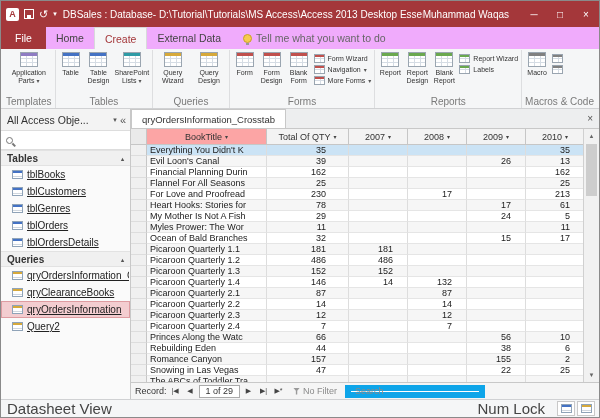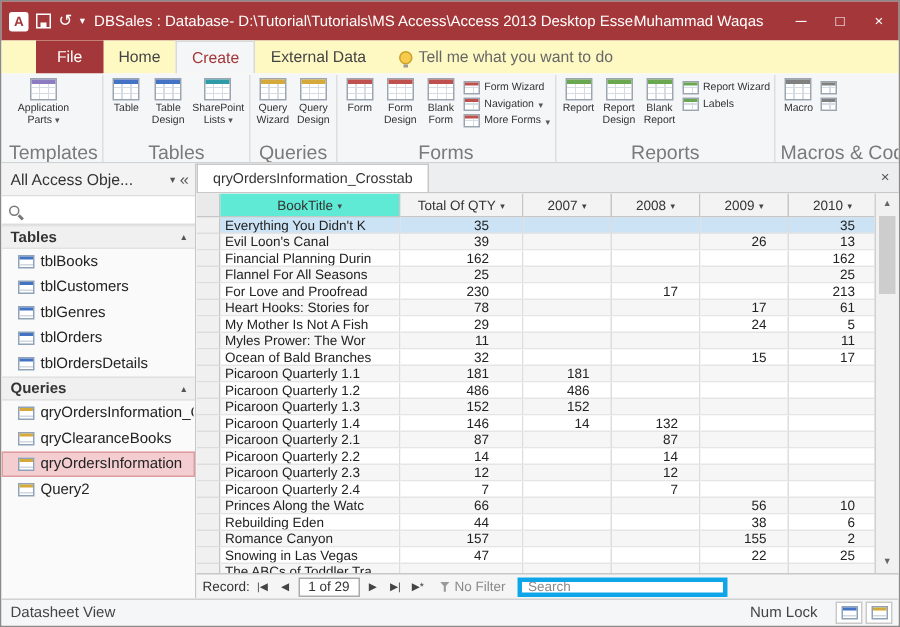--- a/index.html
+++ b/index.html
@@ -13,33 +13,33 @@
   .save-icon { width:10px; height:10px; border:1px solid #fff; position:relative; display:inline-block; }
   .save-icon::after { content:""; position:absolute; left:2px; right:2px; bottom:0; height:3px; background:#fff; }
   .undo-icon { font-size:11px; line-height:1; }
   .qat-caret { font-size:7px; }
   .tb-title { flex:1; text-align:center; white-space:nowrap; overflow:hidden; padding:0 6px; }
   .tb-user { margin-right:12px; white-space:nowrap; }
   .win-btns { display:flex; height:26px; }
   .win-btn { width:26px; display:flex; align-items:center; justify-content:center; font-size:10px; }
 
   
-  .tabrow { flex:0 0 22px; background:#fef9c3; display:flex; align-items:stretch;padding-left:23px; }
+  .tabrow { flex:0 0 22px; background:#f0abfc; display:flex; align-items:stretch; }
   .file-tab { background:#A4373A; color:#fff; padding:0 14px; display:flex; align-items:center; font-size:10.5px; }
   .rtab { padding:0 10px; display:flex; align-items:center; font-size:10.5px; color:#444; }
   .rtab.active { background:#F5F6F7; border:1px solid #D8D9DB; border-bottom:none; color:#A4373A; }
   .tellme { display:flex; align-items:center; gap:4px; font-size:10.5px; color:#666; margin-left:12px; }
   .bulb { width:9px; height:9px; border-radius:50%; background:#F7CB4D; border:1px solid #C9A227; position:relative; }
   .bulb::after { content:""; position:absolute; left:2px; right:2px; bottom:-3px; height:2px; background:#9a9a9a; }
 
   
   .ribbon { flex:0 0 60px; background:#F5F6F7; border-bottom:1px solid #D0D1D3; display:flex; padding:1px 2px 0 2px; overflow:hidden; }
   .rgroup { display:flex; flex-direction:column; border-right:1px solid #DDDEE0; padding:0 3px; }
   .rgroup-body { flex:1; display:flex; align-items:flex-start; gap:3px; }
-  .rgroup-label { height:12px; text-align:center; font-size:13px; color:#7A7A7A; line-height:12px; white-space:nowrap; }
+  .rgroup-label { height:12px; text-align:center; font-size:10px; color:#7A7A7A; line-height:12px; white-space:nowrap; }
   .rb-big { display:flex; flex-direction:column; align-items:center; min-width:24px; max-width:46px; padding:2px 1px 0 1px; font-size:7px; color:#333; text-align:center; line-height:1.15; }
   .rb-big .lbl { margin-top:2px; }
   .crt { font-size:6px; color:#555; }
   .small-col { display:flex; flex-direction:column; gap:2px; padding-top:4px; }
   .rb-small { display:flex; align-items:center; gap:3px; font-size:7px; color:#333; white-space:nowrap; }
   .sheet-ic { width:18px; height:15px; border:1px solid #9AA5B0; background:#fff; position:relative; flex:0 0 auto; }
   .sheet-ic::before { content:""; position:absolute; top:0; left:0; right:0; height:3px; background:var(--hd,#6C8EBF); }
   .sheet-ic::after { content:""; position:absolute; left:0; right:0; top:3px; bottom:0;
     background:repeating-linear-gradient(0deg,transparent 0 3px,#D5DCE4 3px 4px),
                repeating-linear-gradient(90deg,transparent 0 5px,#D5DCE4 5px 6px); }
@@ -55,39 +55,39 @@
   .nav-title { flex:0 0 22px; display:flex; align-items:center; gap:3px; padding:0 4px 0 6px; font-size:10.5px; color:#333; border-bottom:1px solid #DDD; background:#F3F3F3; }
   .nav-title .t { flex:1; white-space:nowrap; overflow:hidden; }
   .nav-caret { font-size:7px; color:#555; }
   .nav-shutter { color:#555; font-size:11px; }
   .nav-search { flex:0 0 19px; display:flex; align-items:center; gap:4px; border-bottom:1px solid #DDD; background:#fff; padding:0 5px; }
   .search-text { flex:1; color:#8a8a8a; }
   .mag { width:7px; height:7px; border:1.5px solid #777; border-radius:50%; position:relative; flex:0 0 auto; }
   .mag::after { content:""; position:absolute; width:4px; height:1.5px; background:#777; transform:rotate(45deg); left:5px; top:6px; }
   .section-hdr { height:16px; display:flex; align-items:center; padding:0 6px; font-weight:bold; color:#333; background:#F0F0F0; border-top:1px solid #E2E2E2; border-bottom:1px solid #E2E2E2; }
   .section-chevron { margin-left:auto; font-size:6px; color:#555; }
-  .nav-item { height:17px; display:flex; align-items:center; gap:4px; padding:0 2px 0 10px; white-space:nowrap; overflow:hidden; color:#222; border:1px solid transparent; }
+  .nav-item { height:17px; display:flex; align-items:center; gap:4px; padding:0 2px 0 10px; white-space:nowrap; overflow:hidden; color:#222; border:1px solid transparent;text-decoration:underline; }
   .nav-item.selected { background:#F3CDD0; border-color:#DE9CA1; }
   .mini-ic { width:11px; height:9px; border:1px solid #8FA3B8; background:#fff; position:relative; flex:0 0 11px; display:inline-block; }
   .mini-ic::before { content:""; position:absolute; top:0; left:0; right:0; height:2px; }
   .mini-ic::after { content:""; position:absolute; left:0; right:0; top:5px; height:1px; background:#D0D7DF; }
   .mini-table::before { background:#4472C4; }
   .mini-query::before { background:#D6A93B; }
 
   
   .docarea { flex:1; display:flex; flex-direction:column; min-width:0; background:#E9EAEB; }
   .doctabs { flex:0 0 20px; background:#EDEEEF; border-bottom:1px solid #C8C8C8; display:flex; align-items:flex-end; }
   .doctab { background:#fff; border:1px solid #C8C8C8; border-bottom:none; padding:0 10px; font-size:9.5px; color:#333; height:19px; display:flex; align-items:center; white-space:nowrap; }
   .doctab-close { margin-left:auto; align-self:center; color:#555; font-size:10px; padding:0 6px; }
 
   .sheetwrap { flex:1; display:flex; min-height:0; background:#fff; }
   .grid { flex:1; overflow:hidden; }
   .thead { display:flex; height:16px; }
   .th { border-right:1px solid #C6C6C6; border-bottom:1px solid #C6C6C6; background:#F3F3F3; font-size:9px; color:#333; display:flex; align-items:center; justify-content:center; gap:3px; }
-  .th.sel { background:#5eead4; }
+  .th.sel { background:#fca5a5; }
   .th-corner { flex:0 0 16px; background:#EAEAEA; }
   .caret-small { font-size:6px; color:#444; }
   .w-title { width:120px; flex:0 0 120px; } .w-total { width:82px; flex:0 0 82px; } .w-year { width:59px; flex:0 0 59px; }
   .trow { display:flex; height:11px; }
   .td { border-right:1px solid #DDDDDD; border-bottom:1px solid #E5E5E5; font-size:9px; line-height:10px; display:flex; align-items:center; padding:0 3px; color:#222; background:#fff; overflow:hidden; white-space:nowrap; }
   .trow:nth-child(even) .td { background:#F6F6F6; }
   .td.num { justify-content:flex-end; }
   .td.c-total { padding-right:22px; } .td.c-year { padding-right:14px; }
   .rowsel { flex:0 0 16px; background:#F0F0F0; border-right:1px solid #C6C6C6; border-bottom:1px solid #DDD; }
   .trow.selected .td { background:#CBE3F5 !important; }
@@ -95,24 +95,24 @@
   .vscroll { flex:0 0 15px; background:#F1F1F1; border-left:1px solid #D0D0D0; display:flex; flex-direction:column; align-items:center; }
   .scroll-btn { height:14px; width:15px; display:flex; align-items:center; justify-content:center; font-size:6px; color:#666; }
   .scroll-thumb { width:11px; height:52px; background:#CDCDCD; margin-top:1px; }
   .scroll-space { flex:1; }
 
   .recordbar { flex:0 0 17px; background:#F5F5F5; border-top:1px solid #C8C8C8; display:flex; align-items:center; gap:2px; font-size:9px; color:#333; padding-left:4px; }
   .rec-btn { min-width:13px; text-align:center; font-size:7px; color:#444; }
   .rec-ind { border:1px solid #ABABAB; background:#fff; padding:4px 6px; height:13px; display:flex; align-items:center; }
   .nofilter { display:flex; align-items:center; gap:3px; color:#8a8a8a; margin-left:6px; }
   .funnel { width:7px; height:7px; background:#9a9a9a; clip-path:polygon(0 0,100% 0,60% 45%,60% 100%,40% 100%,40% 45%); }
-  .rec-search { margin-left:6px; background:#fff; border:3px solid #0ea5e9; height:13px; width:140px; display:flex; align-items:center; padding:0 4px; color:#8a8a8a; }
+  .rec-search { margin-left:6px; background:#fff; border:6px solid #0ea5e9; height:13px; width:140px; display:flex; align-items:center; padding:0 4px; color:#8a8a8a; }
 
   
-  .statusbar { flex:0 0 18px; background:#F5F6F7; border-top:1px solid #D0D1D3; display:flex; align-items:center; font-size:10px; color:#444; padding:0 4px 0 6px; }
+  .statusbar { flex:0 0 18px; background:#F5F6F7; border-top:1px solid #D0D1D3; display:flex; align-items:center; font-size:15px; color:#444; padding:0 4px 0 6px; }
   .sb-left { flex:1; }
   .numlock { margin-right:10px; }
   .view-btn { width:18px; height:15px; border:1px solid #C9C9C9; background:#fff; display:flex; align-items:center; justify-content:center; margin-left:2px; }
 </style>
 </head>
 <body>
 
 <div class="app">
 
   <div class="titlebar">

